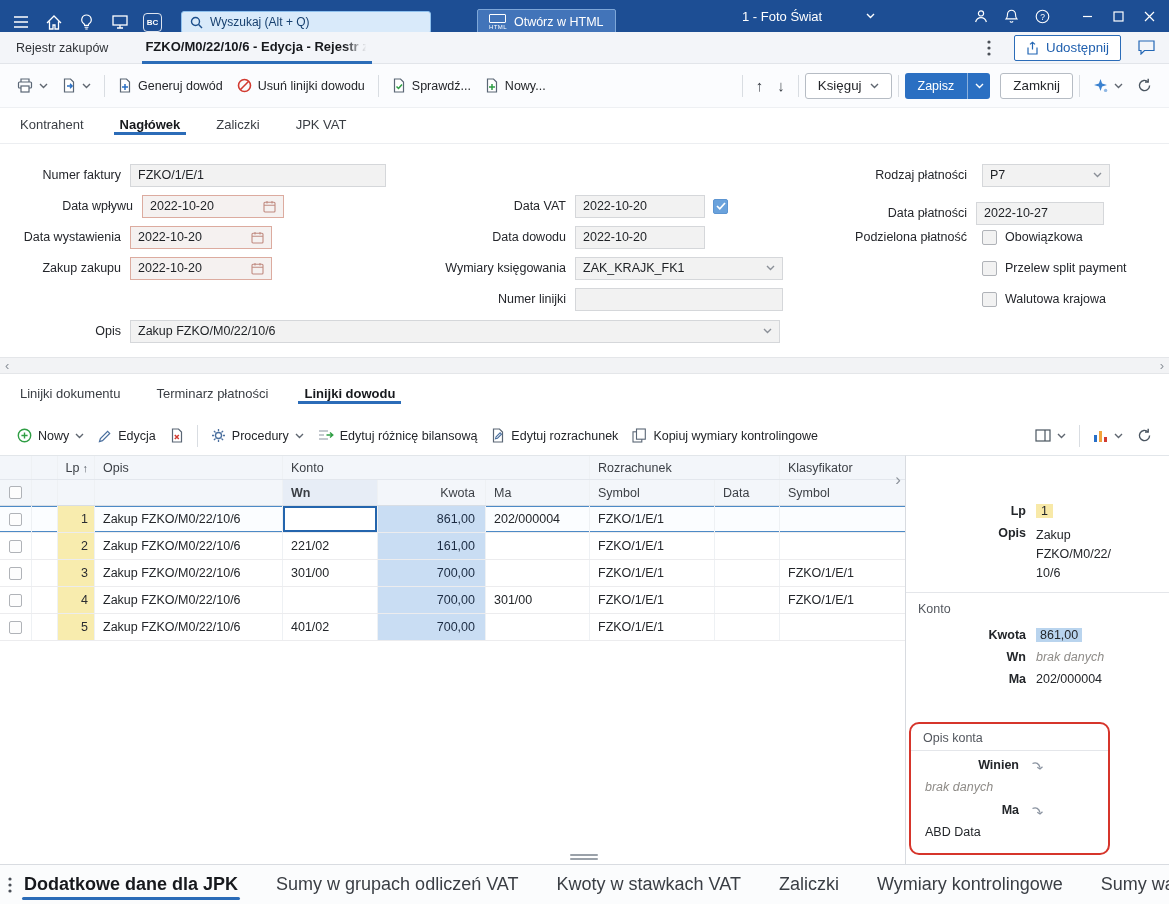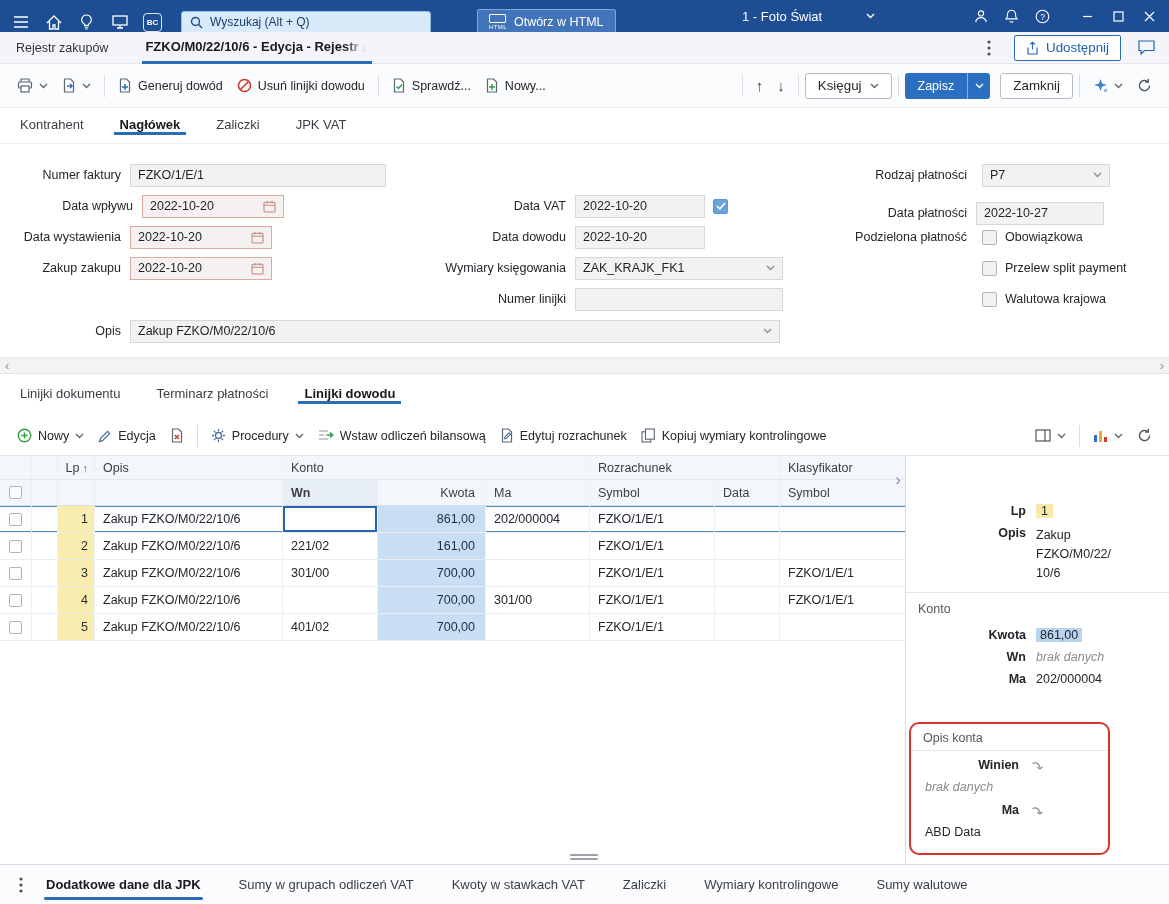--- a/index.html
+++ b/index.html
@@ -119,21 +119,21 @@
   .fb-left { margin:1px 0 9px 14px; }
   .drill { margin-top:3px; margin-left:2px; cursor:pointer; }
 
   
   .grip { position:absolute; left:570px; top:852px; width:28px; height:9px; display:flex; flex-direction:column; justify-content:center; gap:2px; cursor:row-resize; }
   .grip span { display:block; height:2px; background:#9aa1a9; border-radius:1px; }
 
   
   .bottom-bar { position:absolute; left:0; right:0; top:864px; height:40px; background:#fbfcfd; border-top:1px solid #d9dce1; display:flex; align-items:center; padding:0 8px; gap:0; }
   .bb-dots { width:26px; height:26px; display:flex; align-items:center; justify-content:center; cursor:pointer; margin-right:6px; }
-  .bb-tab { position:relative; display:flex; align-items:center; height:100%; padding:0 6px; margin-right:26px; color:#3a3e44; cursor:pointer; font-size:13px; white-space:nowrap; }
+  .bb-tab { position:relative; display:flex; align-items:center; height:100%; padding:0 6px; margin-right:26px; color:#3a3e44; cursor:pointer; font-size:18px; white-space:nowrap; }
   .bb-tab.active { font-weight:bold; color:#17191d; }
   .bb-tab.active::after { content:""; position:absolute; left:4px; right:4px; bottom:4px; height:3px; background:#2b6cb8; border-radius:2px; }
 </style>
 </head>
 <body>
 
 <div class="app">
 
   <header class="topbar">
     <div class="tb-ibtn">
@@ -527,21 +527,21 @@
       <span>Procedury</span>
       <svg width="9" height="6" viewBox="0 0 9 6">
           <path d="M1 1l3.5 3.5L8 1" fill="none" stroke="#5f6670" stroke-width="1.4"></path>
         </svg>
     </div>
     <div class="tool-btn">
       <svg width="16" height="13" viewBox="0 0 16 13">
           <path d="M1 2h9M1 6h5M1 10h9" stroke="#8a93a0" stroke-width="1.2"></path>
           <path d="M8.5 6h6M12 3.5 14.8 6 12 8.5" fill="none" stroke="#2f9e44" stroke-width="1.4"></path>
         </svg>
-      <span>Wstaw odliczeń bilansową</span>
+      <span>Edytuj różnicę bilansową</span>
     </div>
     <div class="tool-btn">
       <svg width="14" height="15" viewBox="0 0 14 15">
           <path d="M2.5 1h6l3 3v10h-9z" fill="#fff" stroke="#5a6675" stroke-width="1.2"></path>
           <path d="M4.5 10.8l.6-2 4-4 1.4 1.4-4 4z" fill="none" stroke="#4a6f9e" stroke-width="1.1"></path>
         </svg>
       <span>Edytuj rozrachunek</span>
     </div>
     <div class="tool-btn">
       <svg width="15" height="15" viewBox="0 0 15 15">

